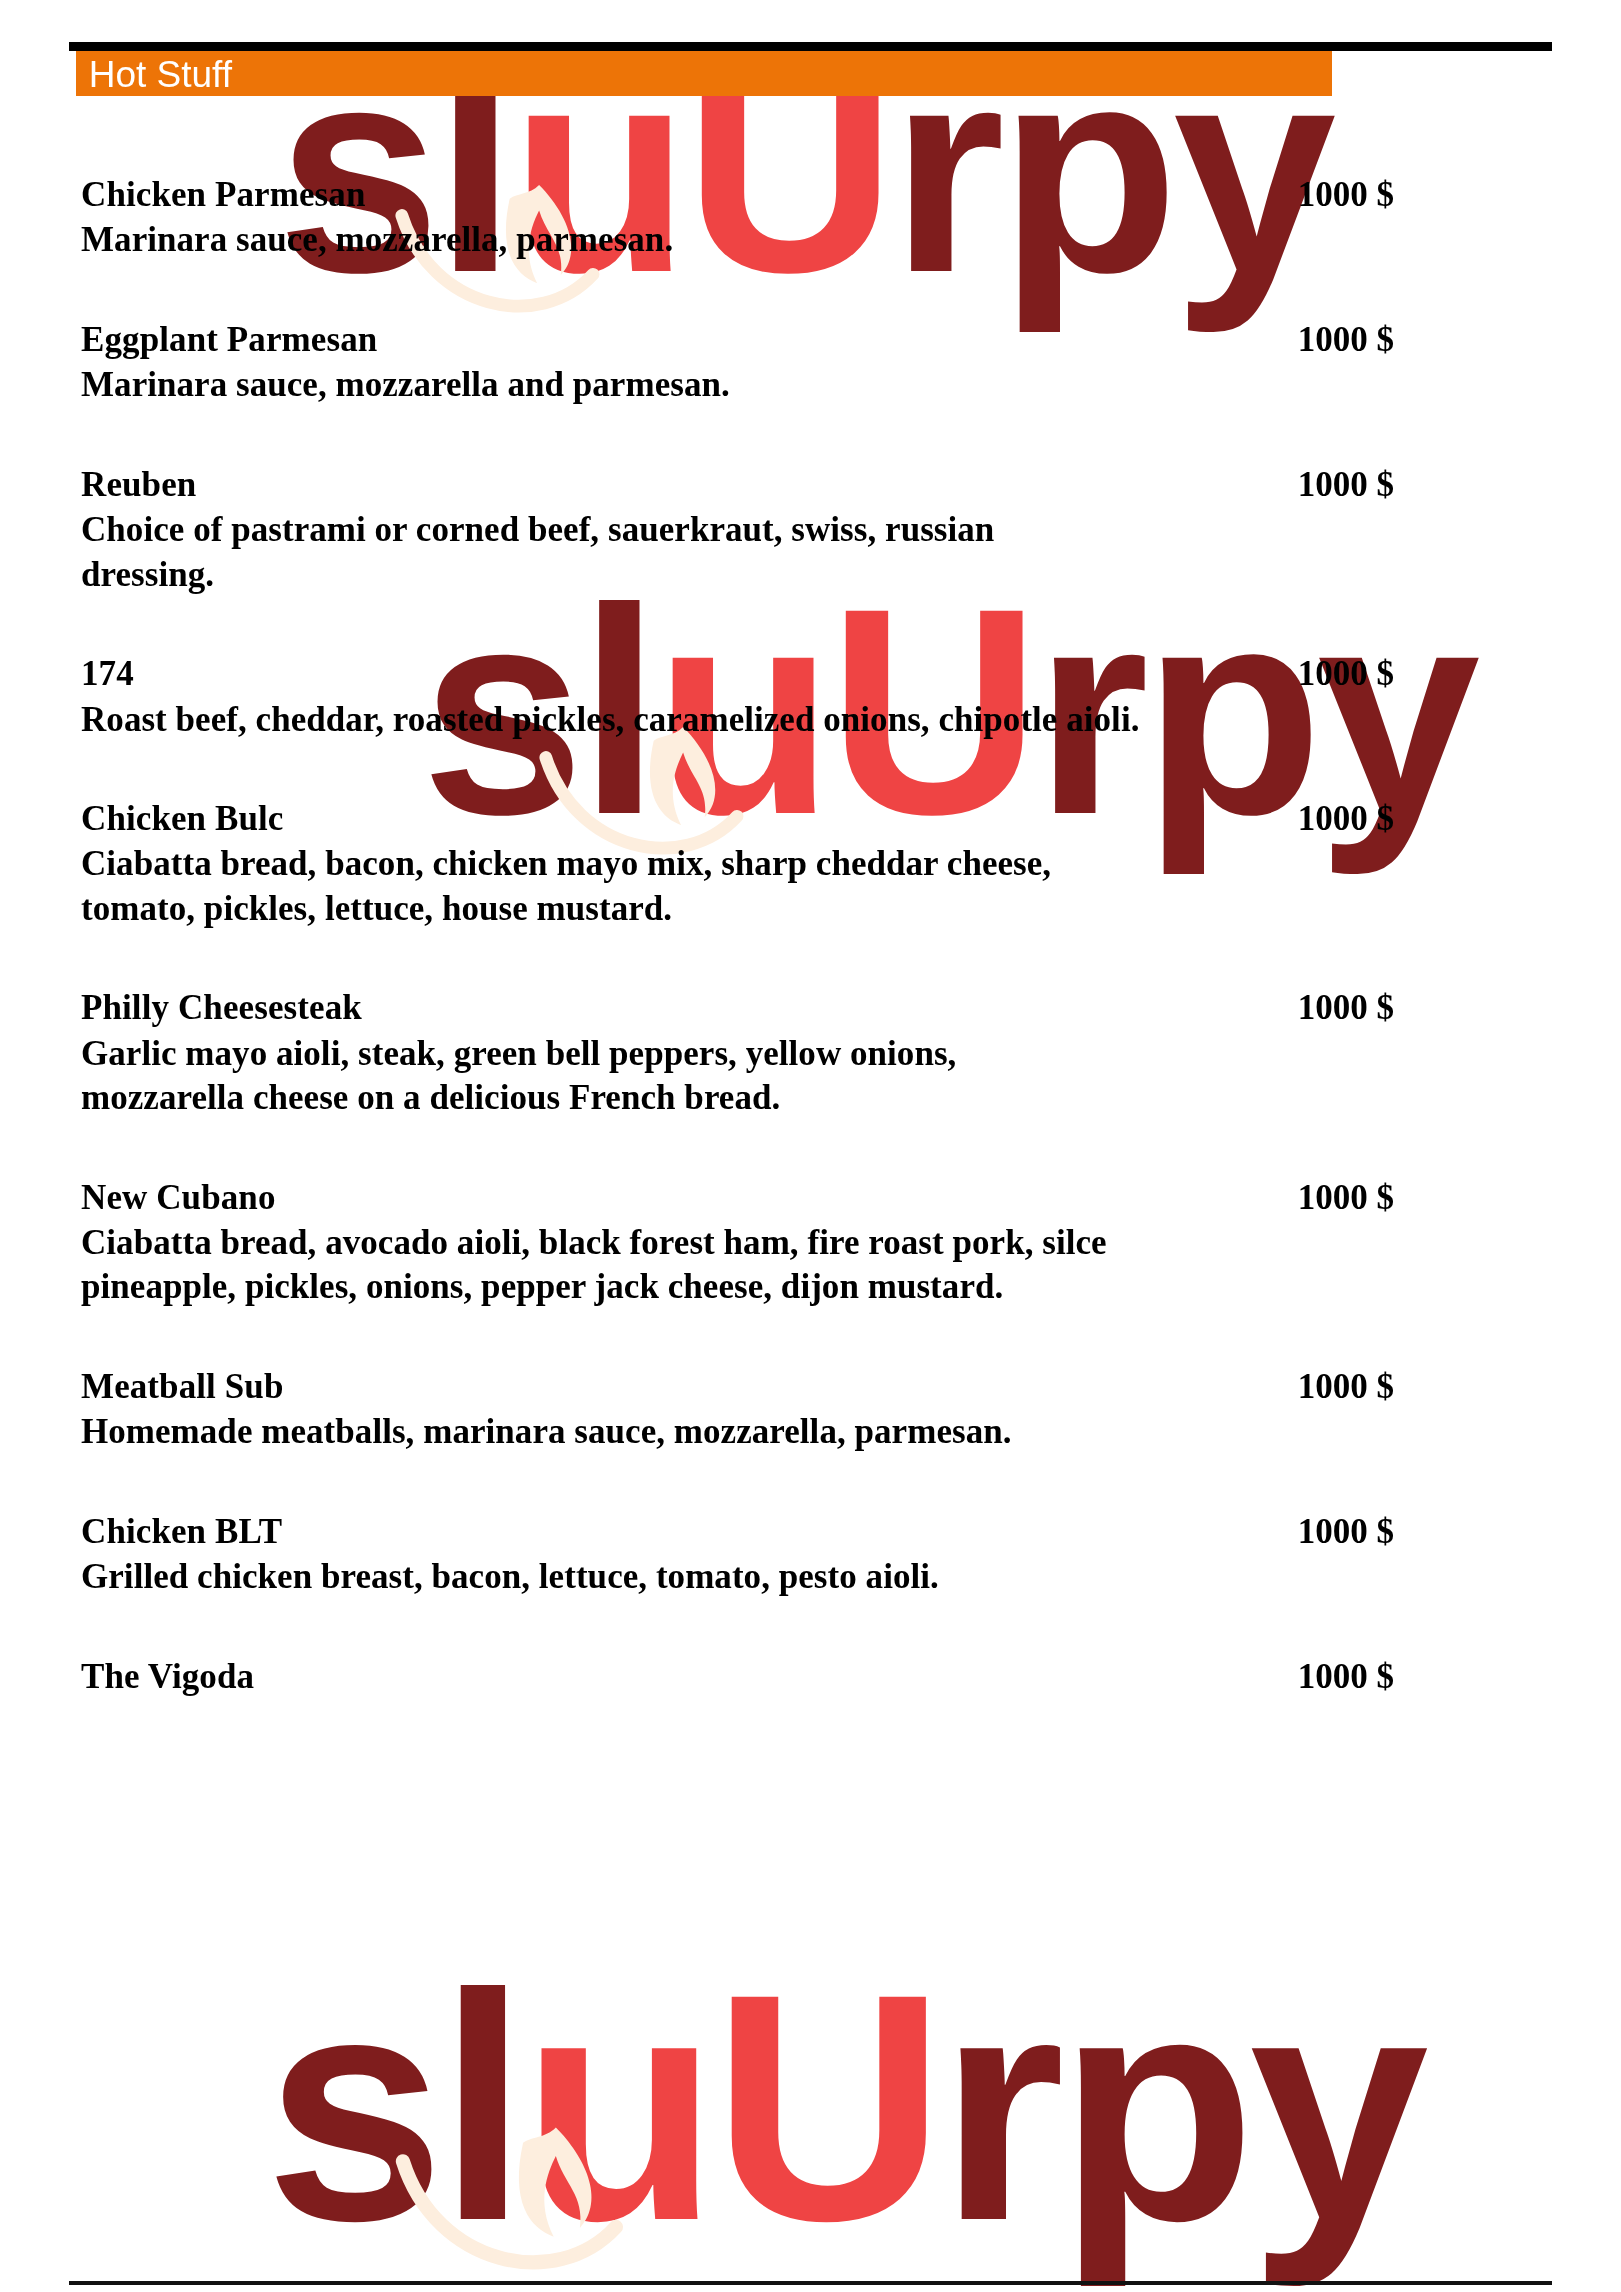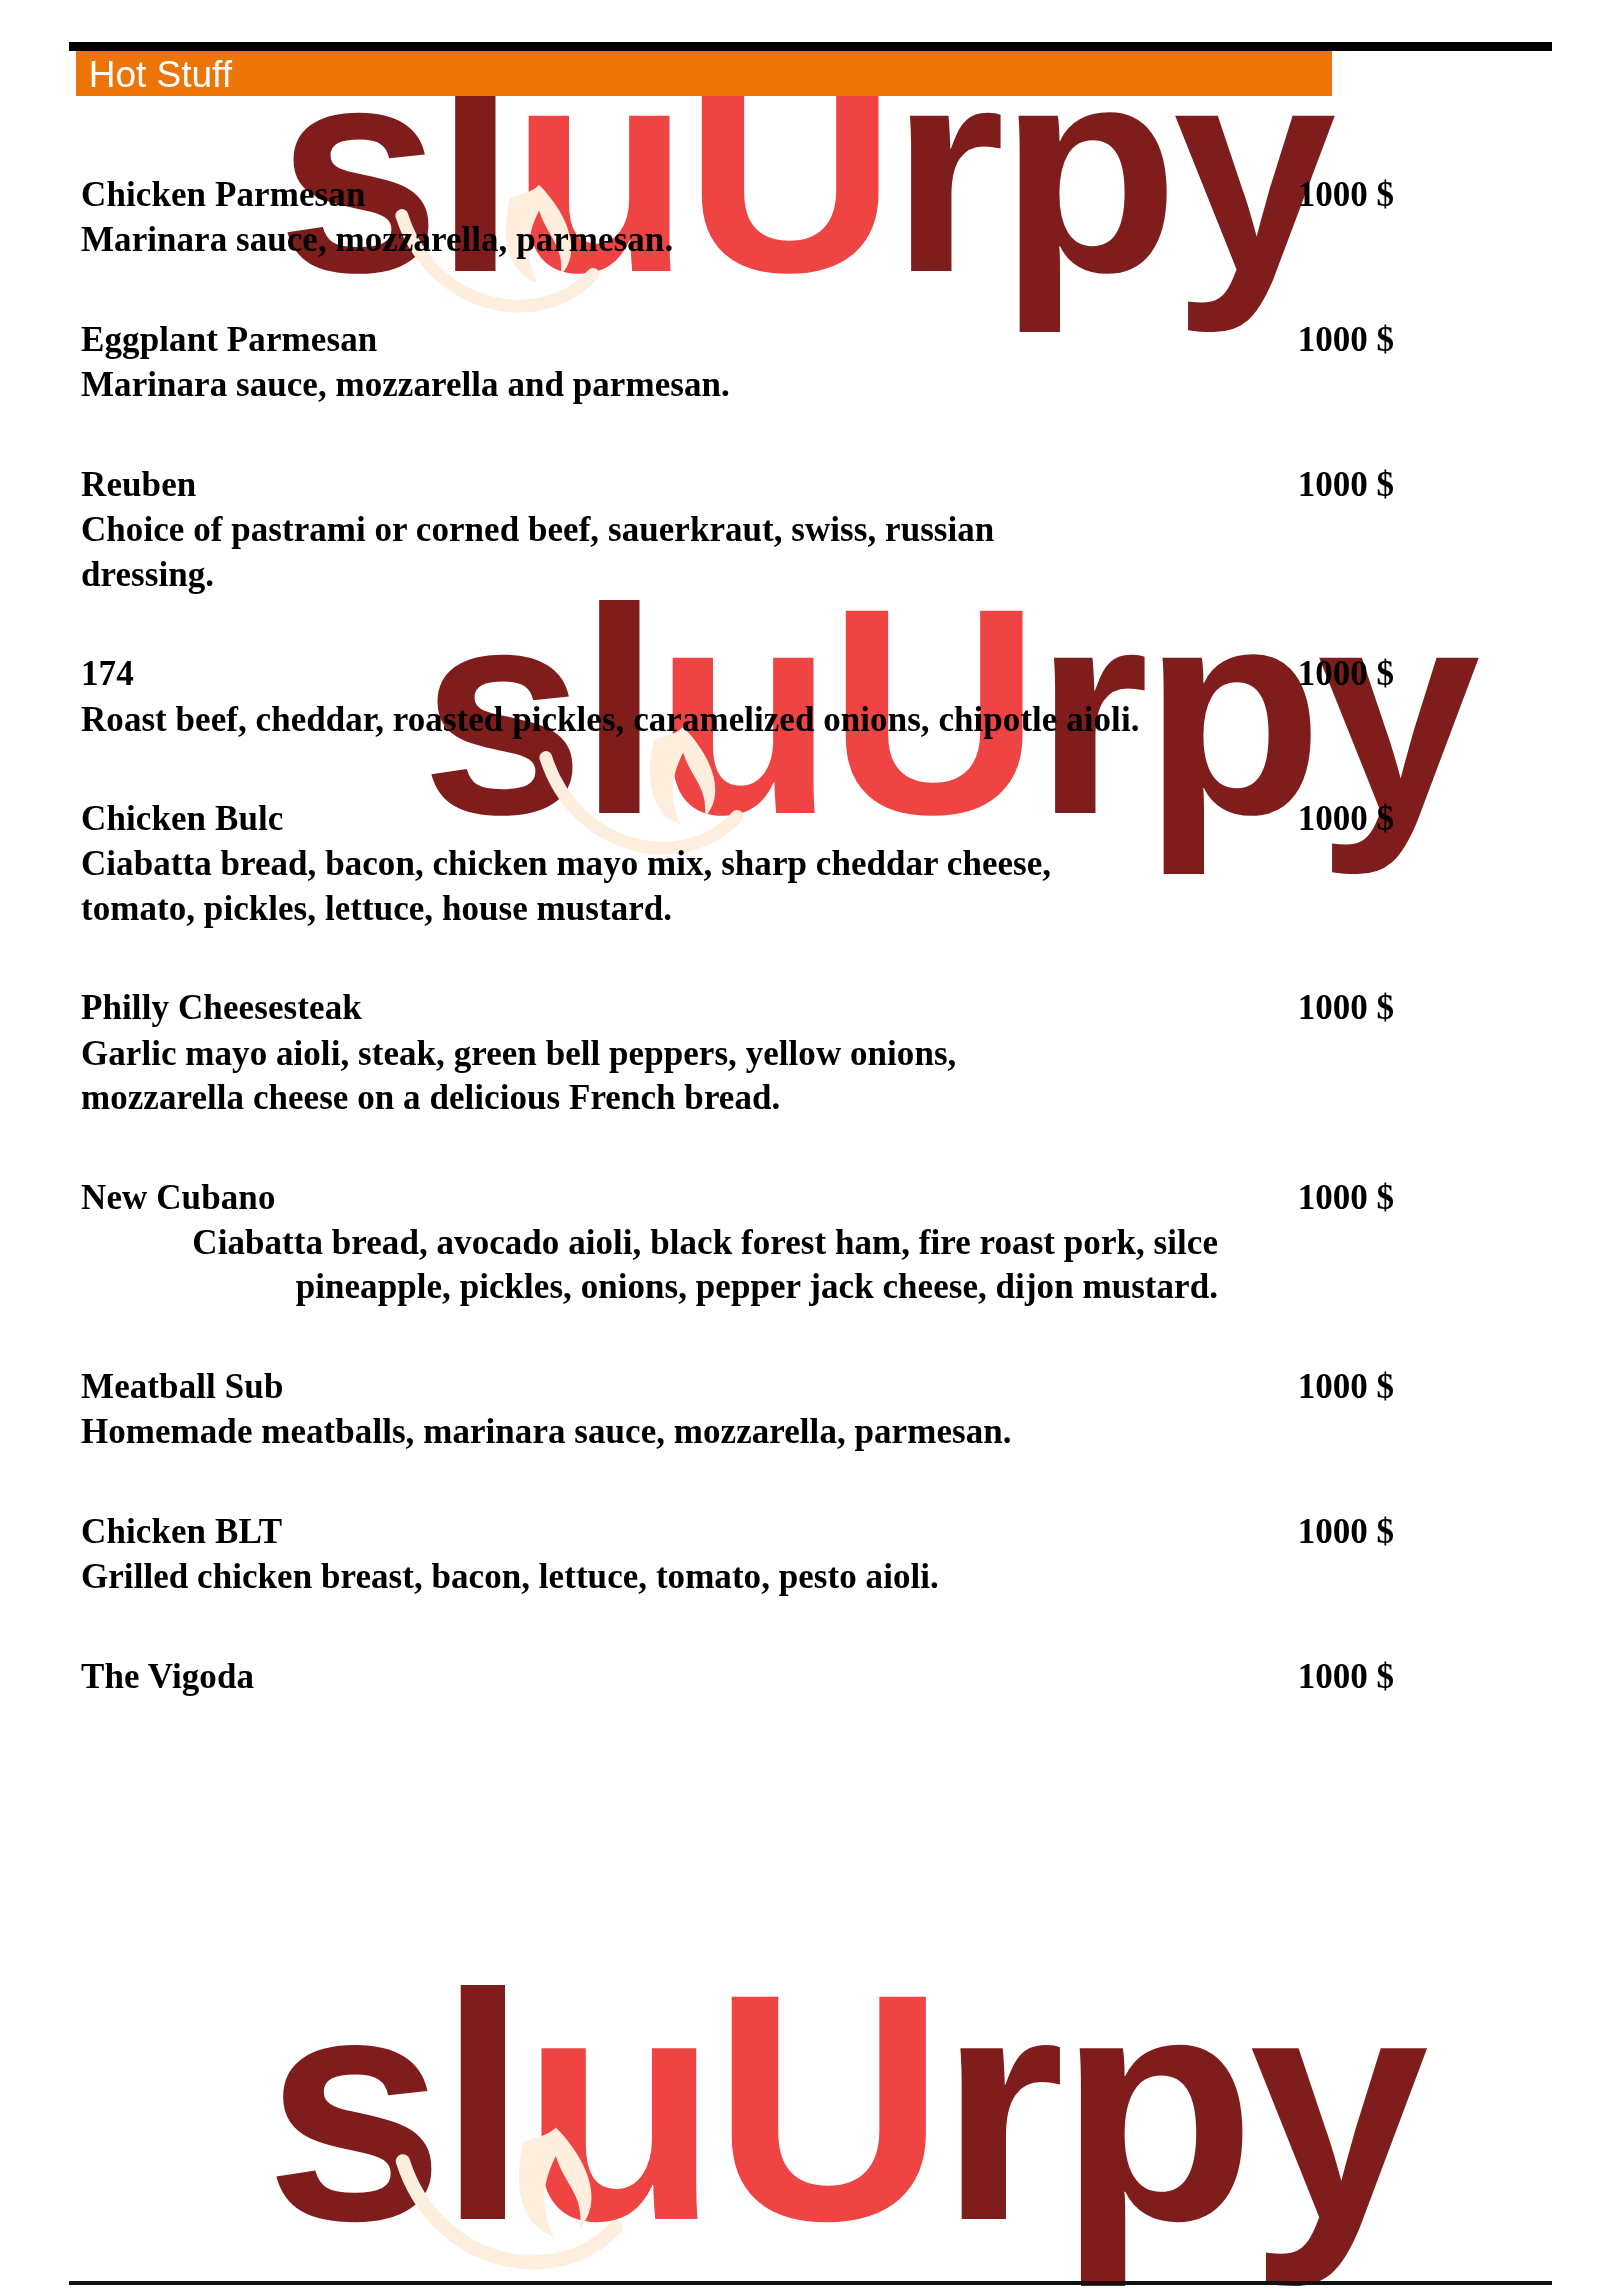--- a/index.html
+++ b/index.html
@@ -210,21 +210,21 @@
         <span class="item-price">1000 $</span>
       </div>
       <div class="item-desc" style="max-width:1010px;">Garlic mayo aioli, steak, green bell peppers, yellow onions, mozzarella cheese on a delicious French bread.</div>
     </div>
 
     <div class="menu-item">
       <div class="item-row">
         <span class="item-name">New Cubano</span>
         <span class="item-price">1000 $</span>
       </div>
-      <div class="item-desc" style="max-width:1137px;text-align:right;">Ciabatta bread, avocado aioli, black forest ham, fire roast pork, silce pineapple, pickles, onions, pepper jack cheese, dijon mustard.</div>
+      <div class="item-desc" style="max-width:1137px;">Ciabatta bread, avocado aioli, black forest ham, fire roast pork, silce pineapple, pickles, onions, pepper jack cheese, dijon mustard.</div>
     </div>
 
     <div class="menu-item">
       <div class="item-row">
         <span class="item-name">Meatball Sub</span>
         <span class="item-price">1000 $</span>
       </div>
       <div class="item-desc">Homemade meatballs, marinara sauce, mozzarella, parmesan.</div>
     </div>
 

